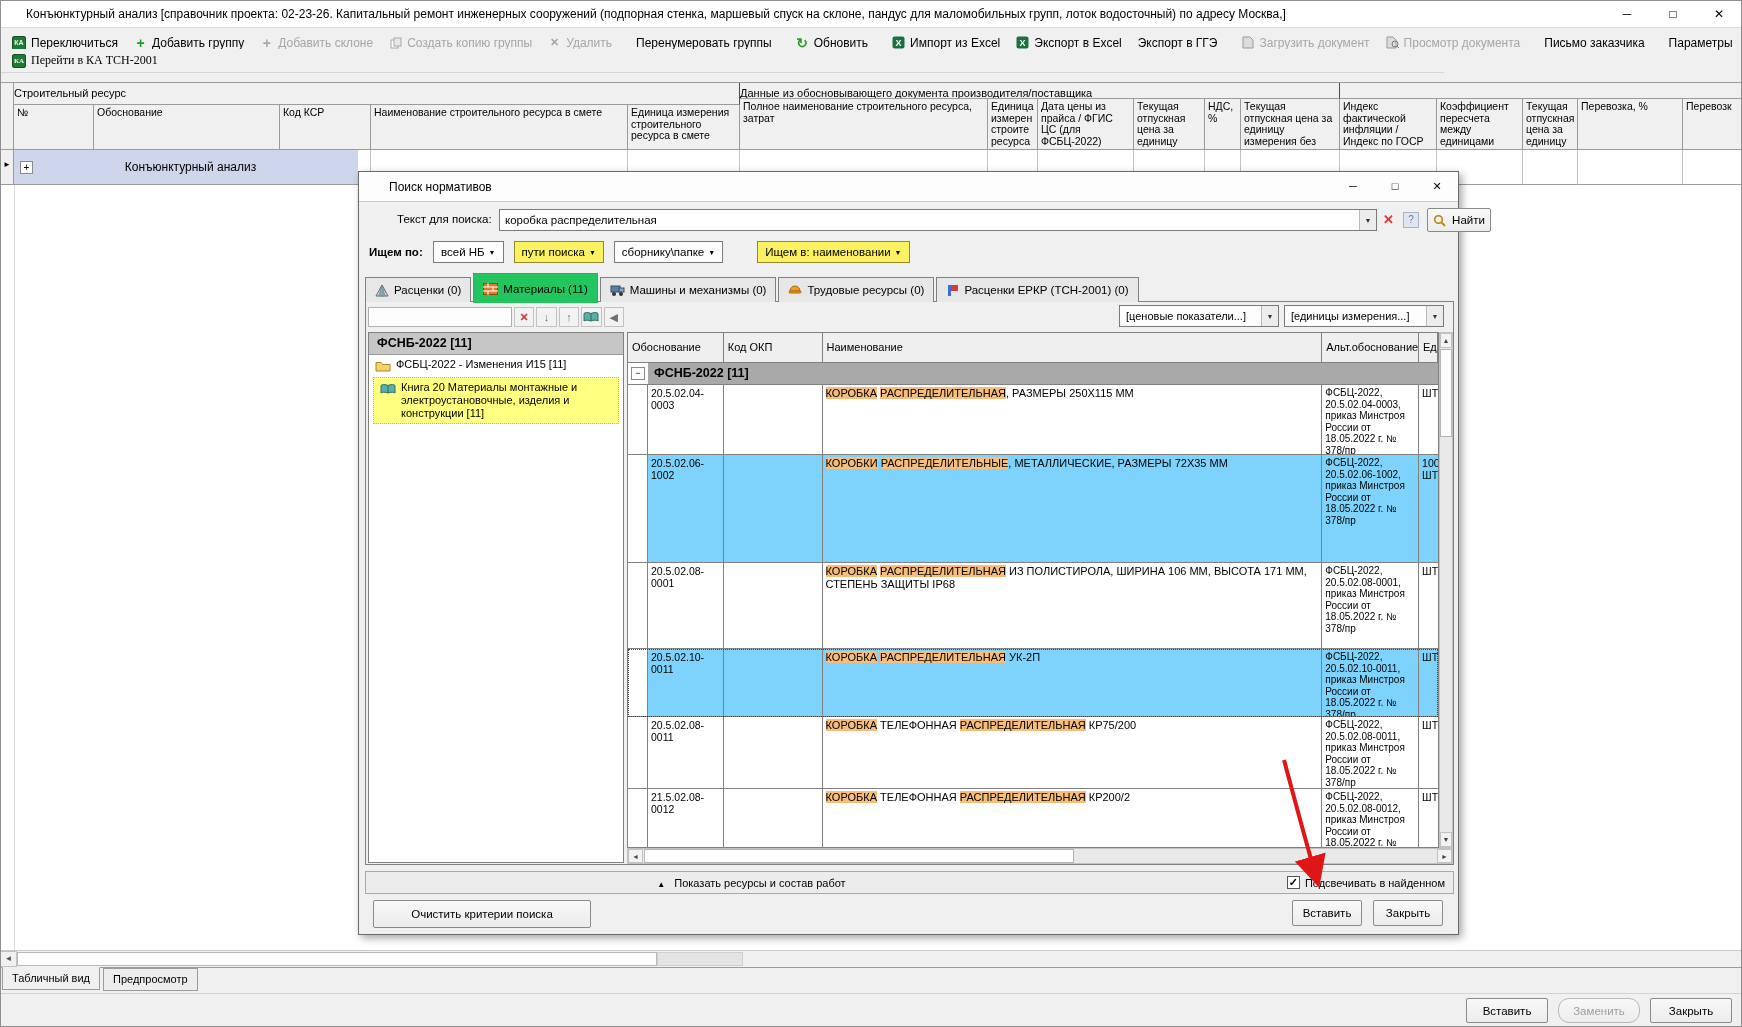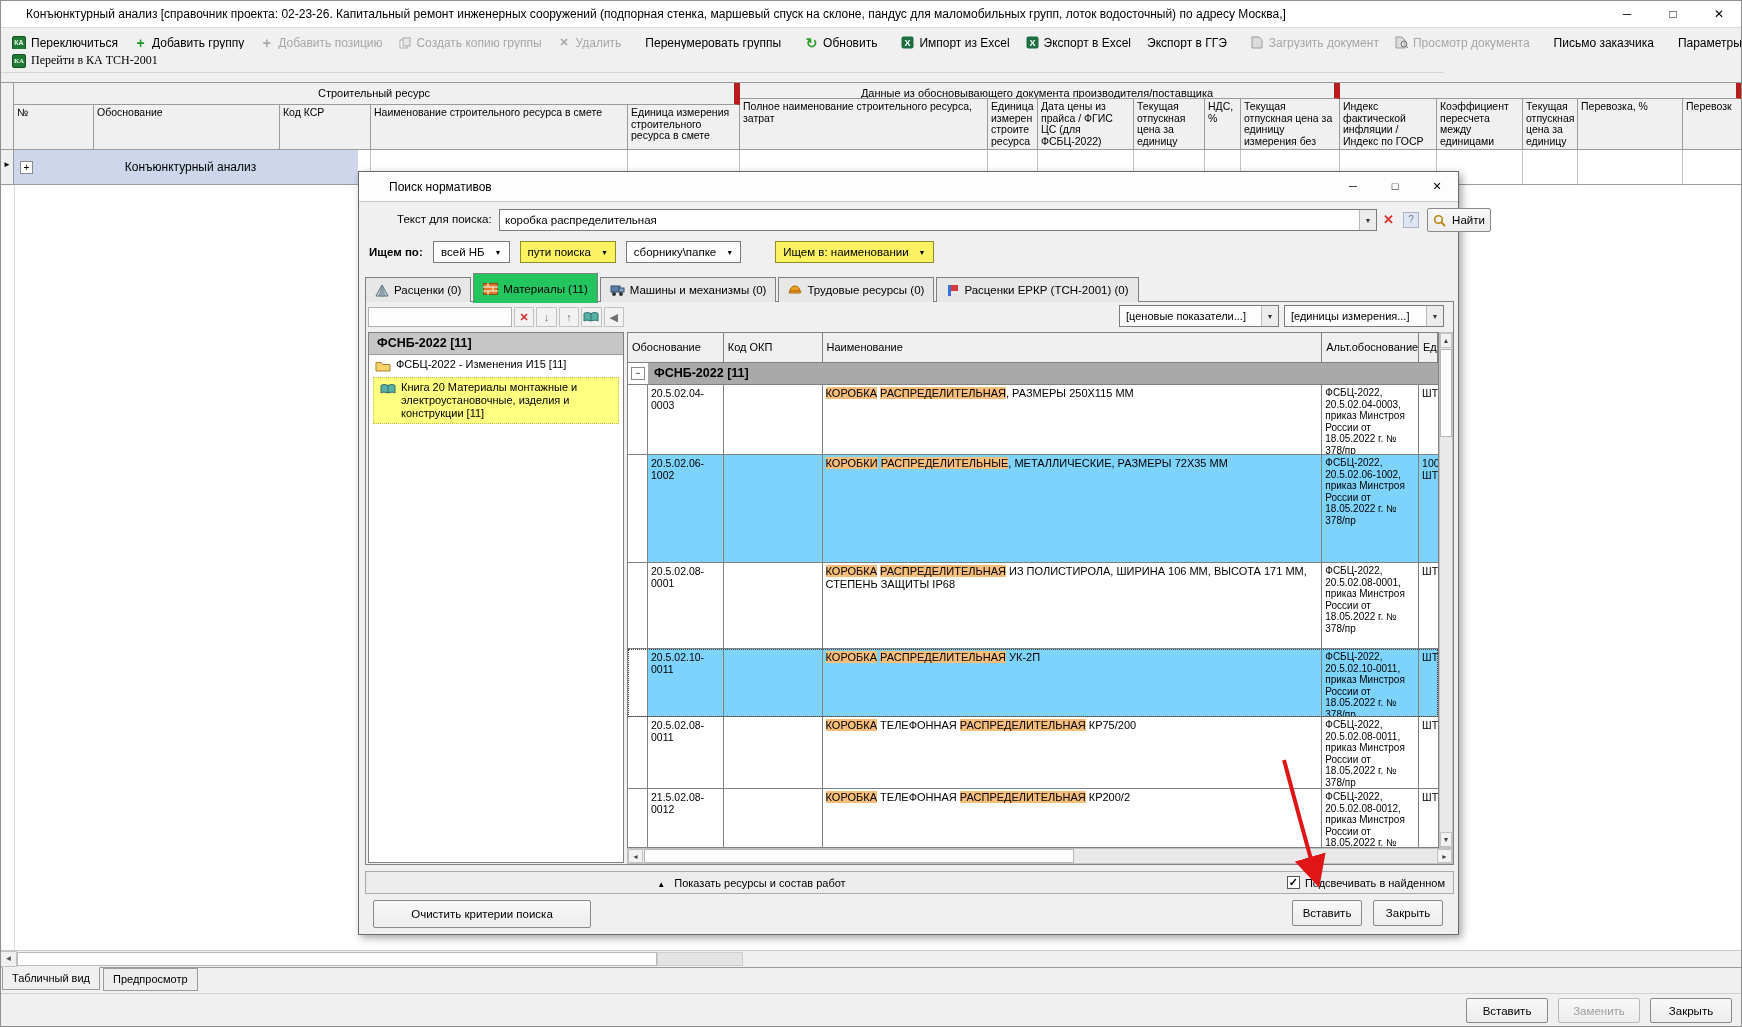--- a/index.html
+++ b/index.html
@@ -25,21 +25,21 @@
   .ic-ka { background:#1e7a34; color:#eaf6ea; font-size:7px; font-weight:bold; width:14px; height:14px; border-radius:2px; border:1px solid #145223; }
   .ic-plus-green { color:#1f9926; font-weight:bold; font-size:14px; }
   .ic-plus-gray { color:#a8a8a8; font-weight:bold; font-size:14px; }
   .ic-delete { color:#a8a8a8; font-weight:bold; font-size:11px; }
   .ic-refresh { color:#2d9e2d; font-weight:bold; font-size:14px; }
 
   
   #mtHead { position:absolute; left:0; top:82px; width:1742px; height:68px; display:flex; background:#f0f0f0; border-top:1px solid #9b9b9b; border-bottom:1px solid #9b9b9b; z-index:1; }
   .mt-marker { width:14px; border-right:1px solid #9b9b9b; background:#f0f0f0; }
   .mt-group { display:flex; flex-direction:column; }
-  .mt-cap { height:22px; border-bottom:1px solid #9b9b9b; border-right:6px solid #b91c1c; text-align:center; font-size:11px; padding-top:4px; overflow:hidden; white-space:nowrap; }
+  .mt-cap { height:22px; border-bottom:1px solid #9b9b9b; border-right:1px solid #b91c1c; text-align:left; font-size:11px; padding-top:4px; overflow:hidden; white-space:nowrap; }
   .mt-cols { display:flex; flex:1; }
   .mt-col { border-right:1px solid #9b9b9b; font-size:10.5px; line-height:11.5px; padding:2px 3px; overflow:hidden; }
 
   
   #groupRow { position:absolute; left:0; top:150px; width:1742px; height:35px; z-index:1; }
   .gr-marker { position:absolute; left:0; top:0; width:14px; height:35px; background:#f0f0f0; border-right:1px solid #9b9b9b; border-bottom:1px solid #9b9b9b; font-size:8px; padding:10px 0 0 3px; color:#000; }
   .gr-blue { position:absolute; left:14px; top:0; width:344px; height:35px; background:#cdd6ea; border-bottom:1px solid #9b9b9b; display:flex; align-items:center; gap:10px; padding-left:6px; }
   .gr-plus { width:13px; height:13px; border:1px solid #8a8a8a; background:#fdfdfd; font-size:10px; line-height:11px; text-align:center; }
   .gr-cap { font-weight:normal; font-size:12px; flex:1; text-align:center; padding-right:20px; white-space:nowrap; }
   #grCells { position:absolute; left:358px; top:0; height:35px; display:flex; }
@@ -50,41 +50,41 @@
   
   .fscroll { position:absolute; left:0; top:950px; width:1742px; height:17px; background:#f0f0f0; border-top:1px solid #c9c9c9; }
   .fs-btn { position:absolute; left:0; top:0; width:17px; height:16px; background:#f0f0f0; border:1px solid #c2c2c2; font-size:8px; text-align:center; line-height:14px; color:#555; }
   .fs-thumb { position:absolute; left:17px; top:1px; width:640px; height:14px; background:#fdfdfd; border:1px solid #b9b9b9; }
   .fs-track { position:absolute; left:657px; top:1px; width:86px; height:14px; background:#e4e4e4; border:1px solid #cfcfcf; }
   .ftabs { position:absolute; left:0; top:967px; width:1742px; height:26px; background:#f0f0f0; border-top:1px solid #9b9b9b; display:flex; align-items:flex-start; padding-left:2px; }
   .ftab { font-size:11px; padding:4px 9px 5px; border:1px solid #9b9b9b; background:#ededed; margin-right:3px; }
   .ftab.active { background:#f0f0f0; border-top:1px solid #f0f0f0; margin-top:-1px; font-weight:normal; }
   .fbar { position:absolute; left:0; top:993px; width:1742px; height:34px; background:#f0f0f0; border-top:1px solid #d2d2d2; display:flex; align-items:center; justify-content:flex-end; gap:10px; padding-right:10px; }
   .btn { display:inline-flex; align-items:center; justify-content:center; gap:6px; border:1px solid #8a8a8a; background:linear-gradient(#f8f8f8,#ececec); font-size:11.5px; height:25px; padding:0 14px; border-radius:2px; }
-  .btn.disabled { color:#9e9e9e; border-color:#b8b8b8; }
+  .btn.disabled { color:#9e9e9e; border-color:#b8b8b8;border-radius:11px; }
 
   
   .dialog { position:absolute; left:358px; top:171px; width:1101px; height:764px; background:#f0f0f0; border:1px solid #6a6a6a; box-shadow:3px 3px 8px rgba(0,0,0,.35); z-index:10; }
   .dlg-title { position:absolute; left:0; top:0; right:0; height:30px; background:#fdfdfd; border-bottom:1px solid #c9c9c9; display:flex; align-items:center; }
   .dlg-title-text { padding-left:30px; font-size:12px; flex:1; }
   .dlg-ctrls { display:flex; height:30px; }
   .dlg-wbtn { width:42px; height:29px; display:flex; align-items:center; justify-content:center; font-size:11px; }
 
   .srow { position:absolute; left:10px; top:37px; right:7px; height:20px;margin-left:28px; }
   .srow .lbl { position:absolute; left:0; top:4px; font-size:11.5px; }
   .scombo { position:absolute; left:102px; top:0; width:878px; height:22px; background:#fff; border:1px solid #7a7a7a; display:flex; }
   .scombo input { flex:1; border:none; outline:none; font:11.5px "Liberation Sans",sans-serif; padding:0 5px; background:transparent; }
   .dd-btn { width:17px; background:#ececec; border-left:1px solid #b9b9b9; font-size:7px; display:flex; align-items:center; justify-content:center; color:#333; }
   .s-x { position:absolute; left:986px; top:3px; color:#e03030; font-weight:bold; font-size:13px; }
   .s-q { position:absolute; left:1006px; top:3px; width:16px; height:16px; background:#dfe6f2; border:1px solid #a9b4c9; color:#6c7a96; font-size:10px; text-align:center; line-height:14px; }
   .find-btn { position:absolute; left:1030px; top:-1px; width:64px; height:24px; }
 
   .frow { position:absolute; left:10px; top:68px; right:10px; height:24px; display:flex; align-items:center; }
   .frow .lbl { font-weight:bold; font-size:11.5px; width:64px; }
-  .fcombo { display:inline-flex; align-items:center; height:22px; border:1px solid #7a7a7a; background:#fdfdfd; padding:0 7px; font-size:11.5px; margin-right:10px; gap:10px; white-space:nowrap; }
+  .fcombo { display:inline-flex; align-items:center; height:22px; border:1px solid #7a7a7a; background:#fdfdfd; padding:0 7px; font-size:11.5px; margin-right:10px; gap:4px; white-space:nowrap; }
   .fcombo.yellow { background:#fbf262; border-color:#8f8a2a; }
   .fcombo .arr { font-size:7px; }
   .fcombo.big-gap { margin-left:24px; }
 
   .dtabs { position:absolute; left:6px; top:100px; height:30px; display:flex; align-items:flex-end; z-index:3; }
   .dtab { display:inline-flex; align-items:center; gap:5px; padding:0 9px; border:1px solid #808080; background:#e7e7e7; height:25px; margin-right:2px; font-size:11.5px; border-bottom:none; }
   .dtab.active { background:#22c55e; height:30px; margin-bottom:-1px; }
 
   .dcontent { position:absolute; left:6px; top:129px; width:1089px; height:564px; border:1px solid #808080; background:#f0f0f0; z-index:2; }
   .ttool { position:absolute; left:2px; top:2px; width:256px; height:26px; display:flex; align-items:center; gap:2px; }
@@ -159,21 +159,21 @@
       <div class="tb-btn">
         <span class="ic ic-ka">КА</span>
         <span>Переключиться</span>
       </div>
       <div class="tb-btn">
         <span class="ic ic-plus-green">+</span>
         <span>Добавить группу</span>
       </div>
       <div class="tb-btn disabled">
         <span class="ic ic-plus-gray">+</span>
-        <span>Добавить позицию</span>
+        <span>Добавить склоне</span>
       </div>
       <div class="tb-btn disabled">
         <span class="ic ic-copy">
           <svg width="12" height="12">
             <rect x="1" y="3" width="7" height="8" fill="#fff" stroke="#a8a8a8"></rect>
             <rect x="4" y="1" width="7" height="8" fill="#e8e8e8" stroke="#a8a8a8"></rect>
           </svg>
         </span>
         <span>Создать копию группы</span>
       </div>

